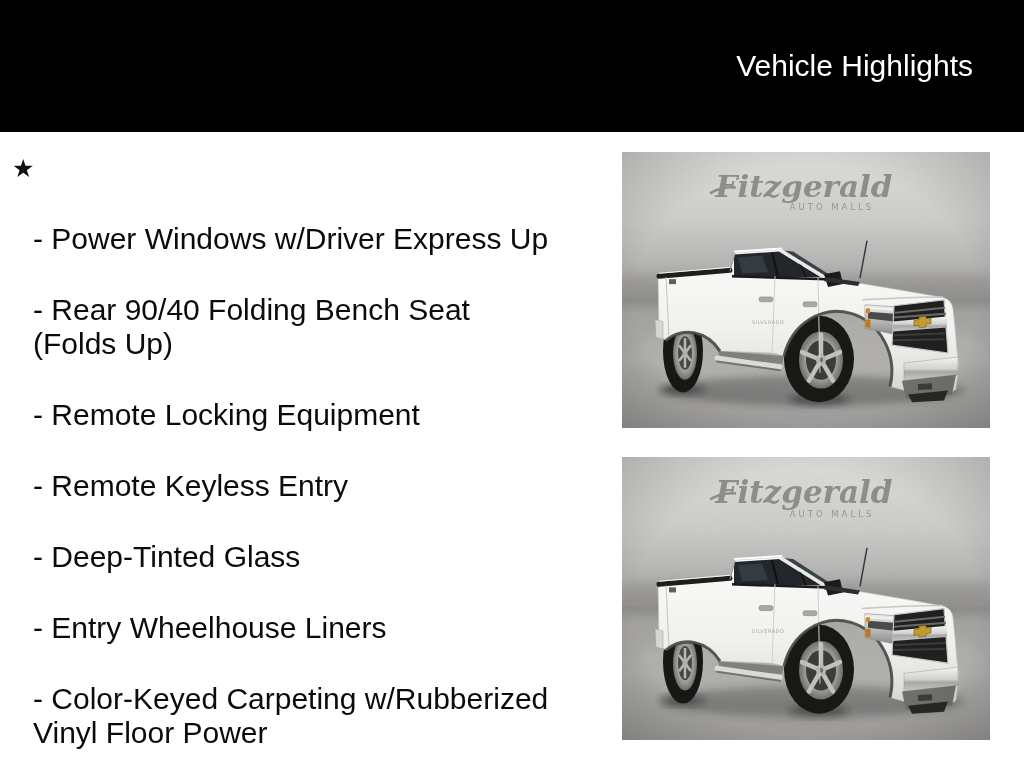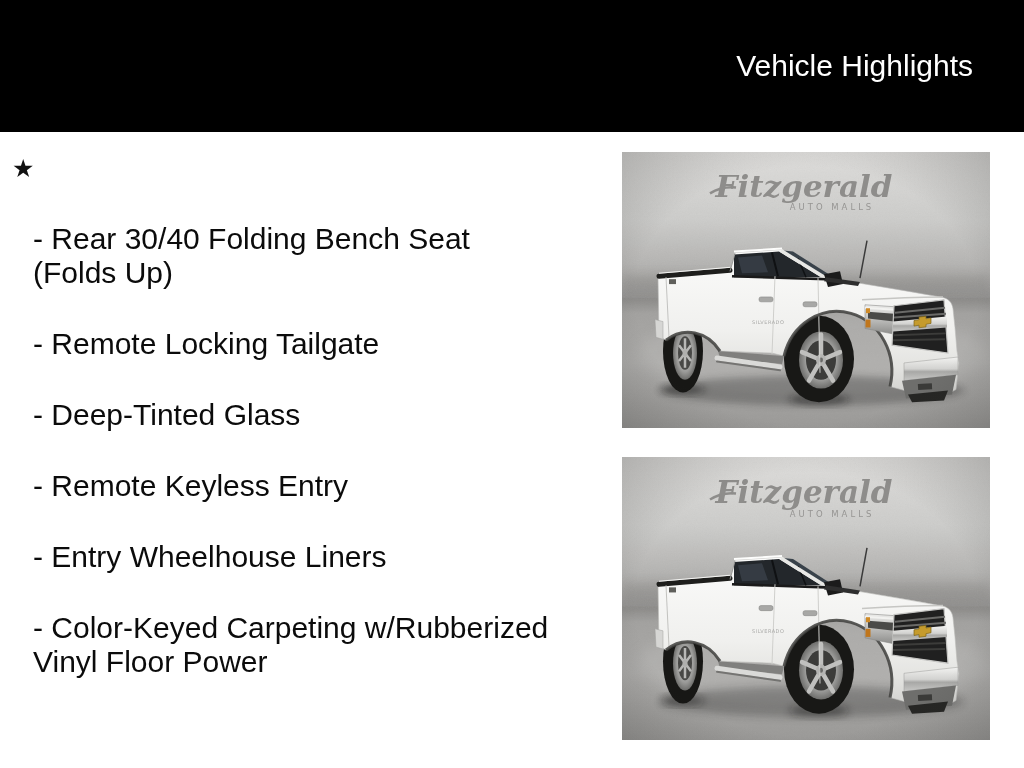--- a/index.html
+++ b/index.html
@@ -35,24 +35,25 @@
 <div class="page">
 
   <header class="topbar">
     <div class="topbar-title">Vehicle Highlights</div>
   </header>
 
   <section class="features">
     <div class="group-row">
       <span class="star">★</span>
     </div>
-    <p class="feature-item">- Rear 30/40 Folding Bench Seat (Folds Up)</p>
-    <p class="feature-item">- Remote Locking Tailgate</p>
+    <p class="feature-item">- Power Windows w/Driver Express Up</p>
+    <p class="feature-item">- Rear 90/40 Folding Bench Seat (Folds Up)</p>
+    <p class="feature-item">- Remote Locking Equipment</p>
+    <p class="feature-item">- Remote Keyless Entry</p>
     <p class="feature-item">- Deep-Tinted Glass</p>
-    <p class="feature-item">- Remote Keyless Entry</p>
     <p class="feature-item">- Entry Wheelhouse Liners</p>
     <p class="feature-item">- Color-Keyed Carpeting w/Rubberized Vinyl Floor Power</p>
   </section>
 
   <aside class="photo-col">
     <svg class="photo photo-1" viewBox="0 0 368 280" preserveAspectRatio="none" aria-hidden="true">
       <use href="#truck-scene" xlink:href="#truck-scene"></use>
     </svg>
     <svg class="photo photo-2" viewBox="0 0 368 280" preserveAspectRatio="none" aria-hidden="true">
       <use href="#truck-scene" xlink:href="#truck-scene"></use>

